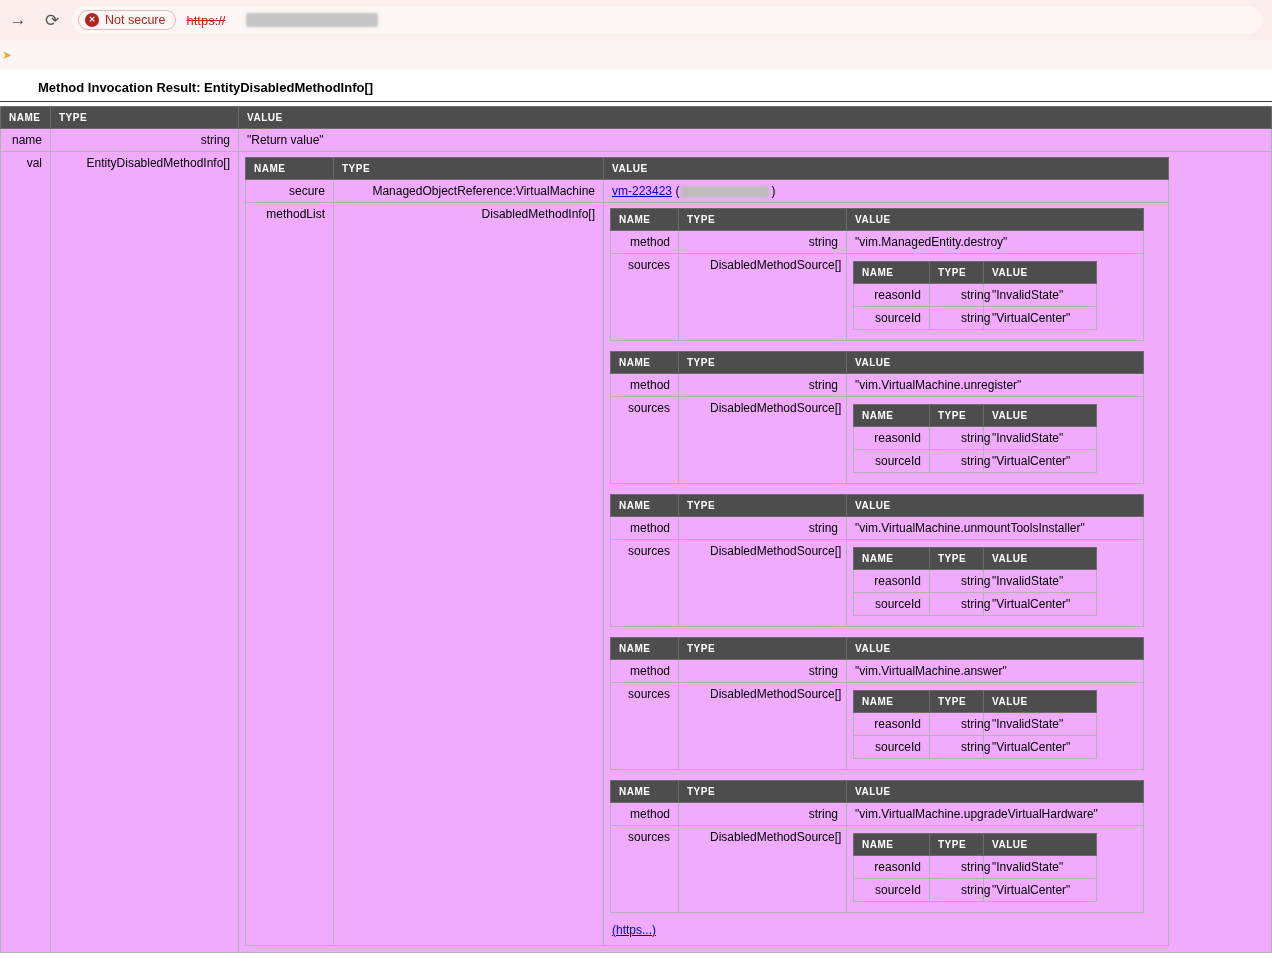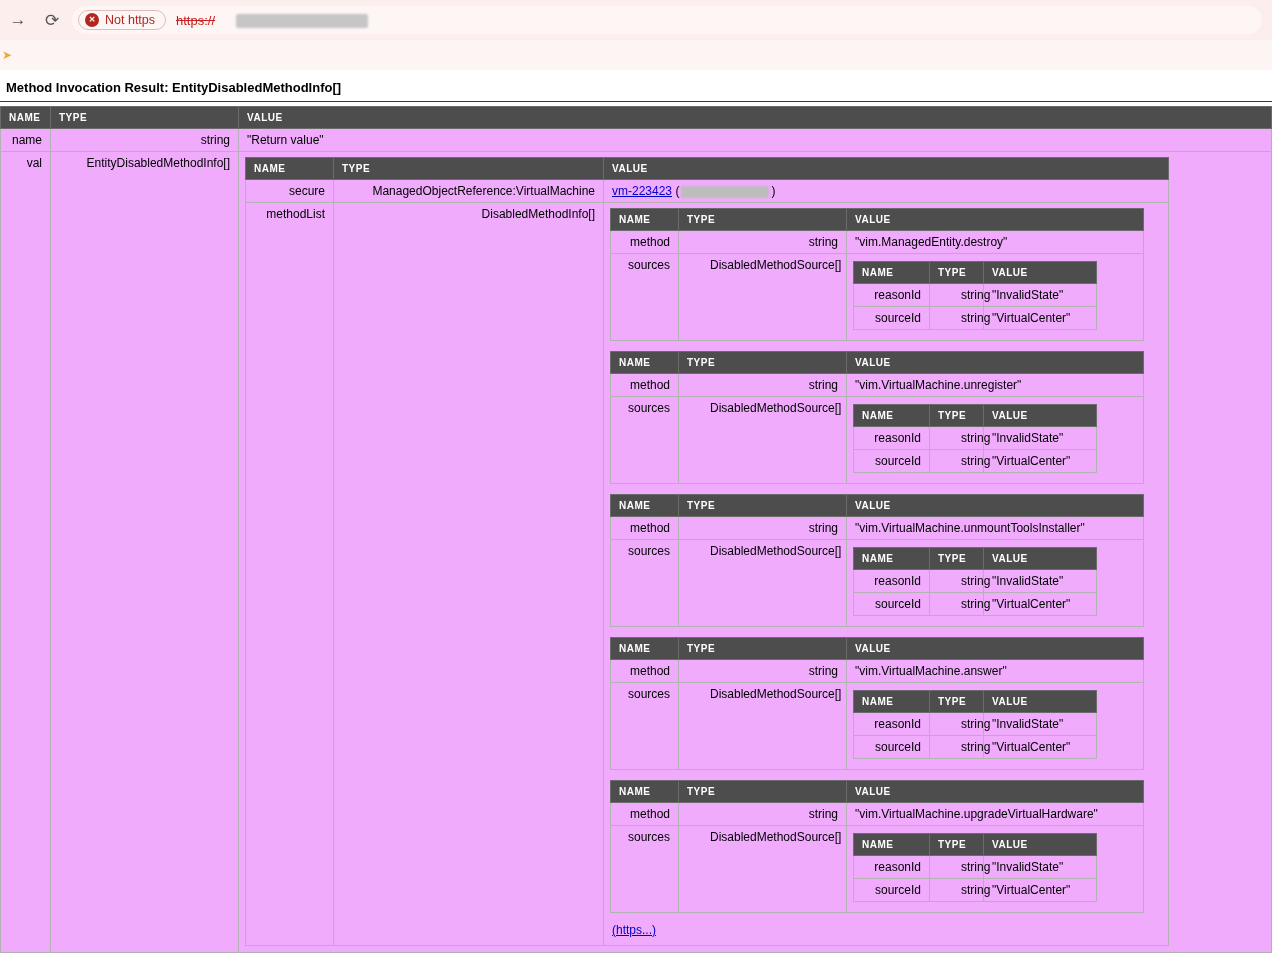--- a/index.html
+++ b/index.html
@@ -8,31 +8,31 @@
   
   .chrome { height:40px; background:#fbeeed; display:flex; align-items:center; gap:6px; padding:0 10px 0 4px; }
   .nav-icon { width:28px; height:28px; display:flex; align-items:center; justify-content:center;
               font-size:17px; color:#555; border-radius:50%; cursor:pointer; flex:0 0 auto; }
   .omnibox { flex:1; height:28px; background:#fdf6f5; border-radius:14px; display:flex; align-items:center;
              padding:0 12px 0 6px; gap:10px; overflow:hidden; }
   .chip { display:inline-flex; align-items:center; gap:6px; border:1px solid #ddbcb8; border-radius:12px;
           padding:2px 10px 2px 6px; color:#b3261e; font-size:12.5px; white-space:nowrap; }
   .chip-ico { width:14px; height:14px; background:#b3261e; color:#fff; border-radius:50%;
               font-size:8px; line-height:14px; text-align:center; font-weight:bold; flex:0 0 auto; }
-  .url { font-size:13px; color:#3c4043; display:flex; align-items:flex-end; white-space:nowrap;gap:18px; }
+  .url { font-size:13px; color:#3c4043; display:flex; align-items:flex-start; white-space:nowrap;gap:18px; }
   .scheme { color:#c5221f; text-decoration:line-through; }
   .redact { display:inline-block; background:#c6c6c6; border-radius:2px; filter:blur(1px); }
   .redact-url { width:132px; height:14px; margin:0 3px; }
   .redact-entity { width:88px; height:12px; vertical-align:text-bottom; background:#bdbdbd; margin:0 2px; }
   .subbar { height:30px; background:#fdf5f4; display:flex; align-items:center; padding-left:2px; }
   .orange-ico { color:#eda73f; font-size:12px; }
 
   
   .page { background:#fff; padding-top:6px; }
-  .title { font-weight:bold; font-size:13px; padding:4px 0 6px 6px; }
+  .title { font-weight:bold; font-size:13px; padding:4px 0 6px 6px;margin-left:32px; }
   hr.rule { border:none; border-top:1px solid #3a3a3a; margin:0 0 4px 0; }
 
   
   table.mob { border-collapse:collapse; background:#f0abfc; }
   .mob th { background:#4d4d4d; color:#fff; font-size:10px; letter-spacing:.5px; font-weight:bold;
             text-align:left; padding:5px 8px; border:1px solid #6b6b6b; }
   .mob td { border:1px solid #b3b3b3; font-size:12px; padding:4px 8px; vertical-align:top; }
   td.nm { text-align:right; white-space:nowrap; }
   td.tp { text-align:right;padding-left:31px; }
   td.vl { text-align:left; }
@@ -48,21 +48,21 @@
 </style>
 </head>
 <body>
 
 <div class="chrome">
   <span class="nav-icon">→</span>
   <span class="nav-icon">⟳</span>
   <div class="omnibox">
     <div class="chip">
       <span class="chip-ico">✕</span>
-      <span>Not https</span>
+      <span>Not secure</span>
     </div>
     <span class="url">
       <span class="scheme">https://</span>
       <span class="redact redact-url"></span>
     </span>
   </div>
 </div>
 <div class="subbar">
   <span class="orange-ico">➤</span>
 </div>

